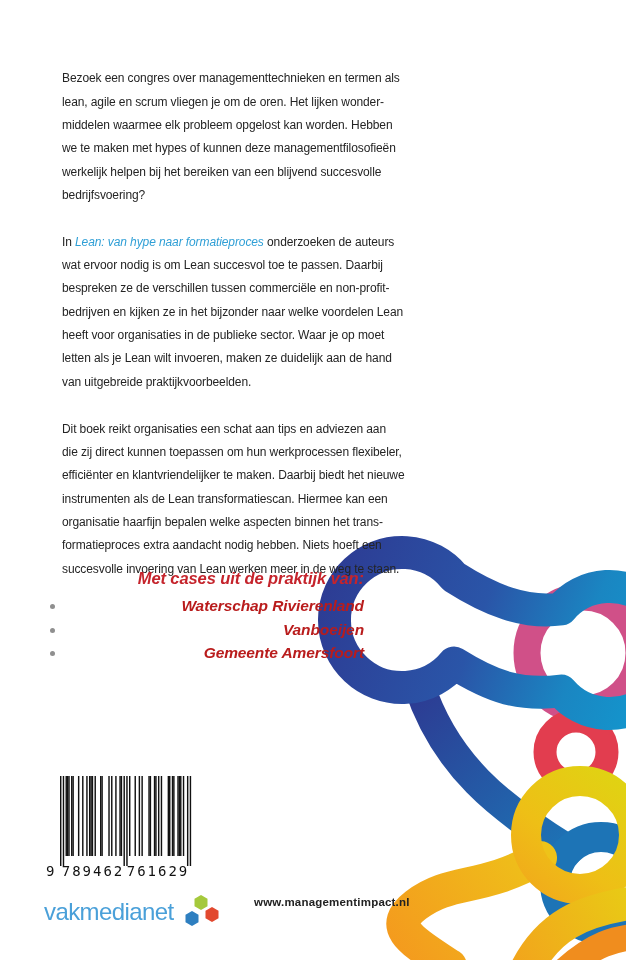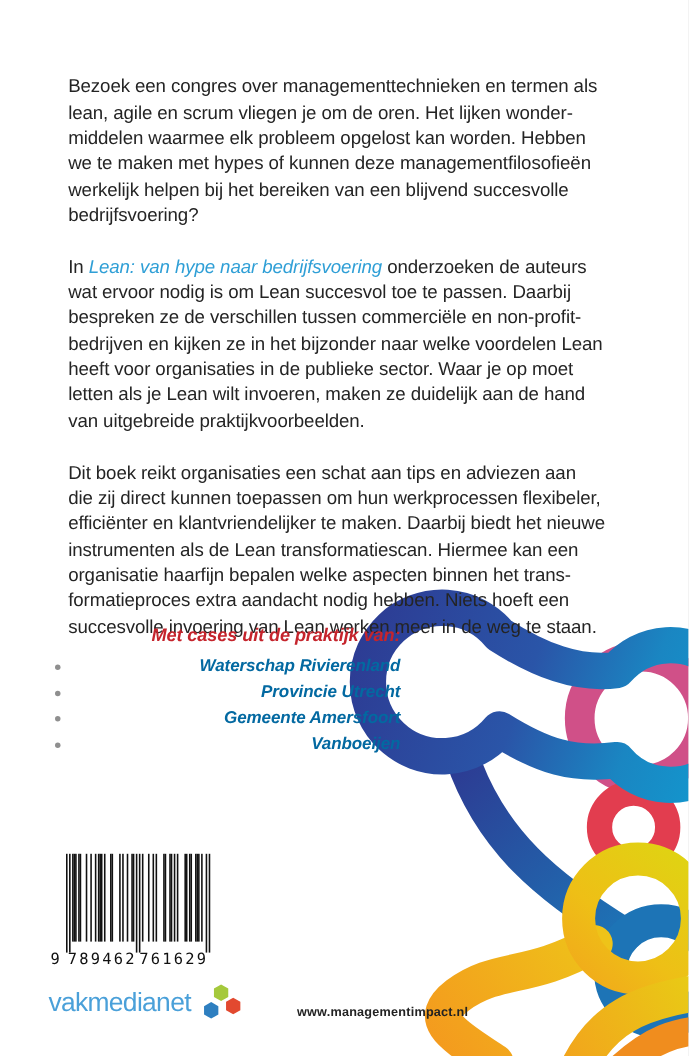--- a/index.html
+++ b/index.html
@@ -6,54 +6,54 @@
   .page{
     position:relative;width:626px;height:960px;margin:0 auto;
     background:#ffffff;overflow:hidden;
     font-family:"Liberation Sans",sans-serif;color:#242424;
   }
   .graphic{position:absolute;left:0;top:0;z-index:0;pointer-events:none;}
   .content{position:absolute;left:0;top:0;z-index:1;width:100%;height:100%;}
 
   .intro{
     position:absolute;left:62px;top:44px;width:514px;
-    font-size:17px;line-height:23.35px;letter-spacing:-0.1px;
+    font-size:12px;line-height:23.35px;letter-spacing:-0.1px;
     white-space:pre-line;
   }
   .intro p{margin:0;white-space:pre-line;}
   .title-link{color:#2f9fd6;font-style:italic;}
 
   .cases{position:absolute;left:44px;top:569px;width:320px;text-align:right;}
   .cases-heading{
     margin:0 0 9px 0;color:#c5242c;font-style:italic;font-weight:bold;
     font-size:16.5px;letter-spacing:-0.1px;
   }
   .cases-list{list-style:none;margin:0;padding:0;}
   .cases-list li{
     position:relative;padding-left:30px;height:23.5px;
-    font-style:italic;font-weight:bold;font-size:15.5px;color:#0369a1;
+    font-style:italic;font-weight:bold;font-size:15.5px;color:#b91c1c;
     letter-spacing:-0.1px;
   }
   .cases-list li::before{
     content:"";position:absolute;left:6px;top:7px;width:5px;height:5px;
     border-radius:50%;background:#8f8f8f;
   }
 
   .barcode-wrap{position:absolute;left:44px;top:776px;}
   .barcode-digits{font-family:"DejaVu Sans Mono","Liberation Mono",monospace;font-size:14px;fill:#111;}
 
   .publisher{
     position:absolute;left:44px;top:894px;display:flex;gap:6px;
   }
   .publisher-name{
     font-size:24px;color:#4aa0d9;letter-spacing:-0.6px;line-height:36px;
   }
   .website{
-    position:absolute;left:254px;top:915px;
-    font-size:11.5px;font-weight:bold;color:#222222;letter-spacing:0.2px;margin-left:16px;
+    position:absolute;left:254px;top:896px;
+    font-size:11.5px;font-weight:bold;color:#222222;letter-spacing:0.2px;
   }
 </style>
 </head>
 <body>
 
 <div class="page">
 
   <svg class="graphic" width="626" height="960" viewBox="0 0 626 960">
     <defs>
       <linearGradient id="gLoop" gradientUnits="userSpaceOnUse" x1="320" y1="560" x2="700" y2="700">
@@ -102,43 +102,42 @@
 
   <div class="content">
 
     <div class="intro">
       <p>Bezoek een congres over managementtechnieken en termen als
 lean, agile en scrum vliegen je om de oren. Het lijken wonder-
 middelen waarmee elk probleem opgelost kan worden. Hebben
 we te maken met hypes of kunnen deze managementfilosofieën
 werkelijk helpen bij het bereiken van een blijvend succesvolle
 bedrijfsvoering?</p>
-      <p><span>In </span><span class="title-link">Lean: van hype naar bedrijfsvoering</span><span> onderzoeken de auteurs
+      <p><span>In </span><span class="title-link">Lean: van hype naar formatieproces</span><span> onderzoeken de auteurs
 wat ervoor nodig is om Lean succesvol toe te passen. Daarbij
 bespreken ze de verschillen tussen commerciële en non-profit-
 bedrijven en kijken ze in het bijzonder naar welke voordelen Lean
 heeft voor organisaties in de publieke sector. Waar je op moet
 letten als je Lean wilt invoeren, maken ze duidelijk aan de hand
 van uitgebreide praktijkvoorbeelden.</span></p>
       <p>Dit boek reikt organisaties een schat aan tips en adviezen aan
 die zij direct kunnen toepassen om hun werkprocessen flexibeler,
 efficiënter en klantvriendelijker te maken. Daarbij biedt het nieuwe
 instrumenten als de Lean transformatiescan. Hiermee kan een
 organisatie haarfijn bepalen welke aspecten binnen het trans-
 formatieproces extra aandacht nodig hebben. Niets hoeft een
 succesvolle invoering van Lean werken meer in de weg te staan.</p>
     </div>
 
     <div class="cases">
       <p class="cases-heading">Met cases uit de praktijk van:</p>
       <ul class="cases-list">
         <li>Waterschap Rivierenland</li>
-        <li>Provincie Utrecht</li>
+        <li>Vanboeijen</li>
         <li>Gemeente Amersfoort</li>
-        <li>Vanboeijen</li>
       </ul>
     </div>
 
     <div class="barcode-wrap">
       <svg id="barcode-svg" width="160" height="104" viewBox="0 0 160 104">
         <g id="barcode-bars">
             <rect x="16.00" y="0" width="1.43" height="90" fill="#111"></rect>
             <rect x="18.76" y="0" width="1.43" height="90" fill="#111"></rect>
             <rect x="21.52" y="0" width="1.43" height="80" fill="#111"></rect>
             <rect x="22.90" y="0" width="1.43" height="80" fill="#111"></rect>

